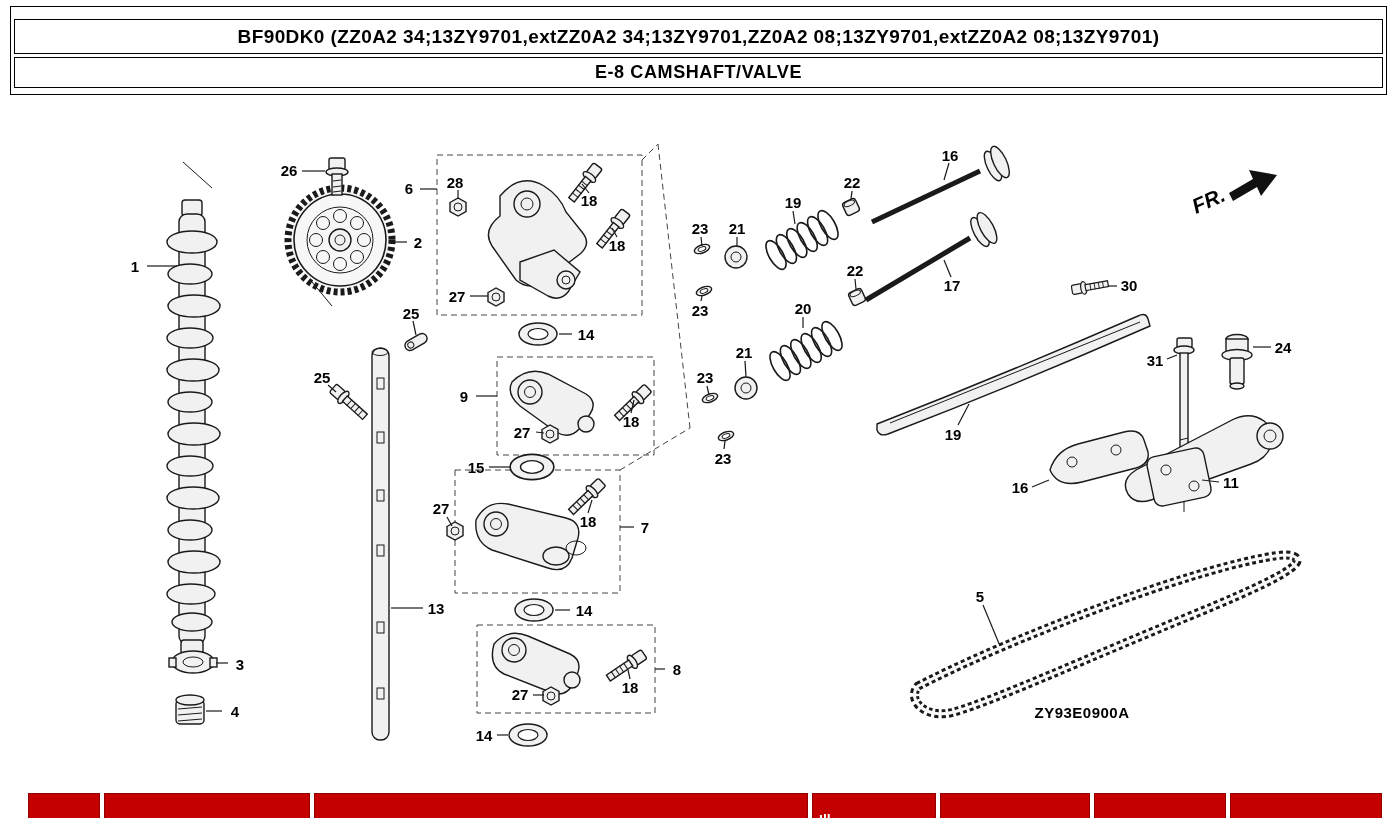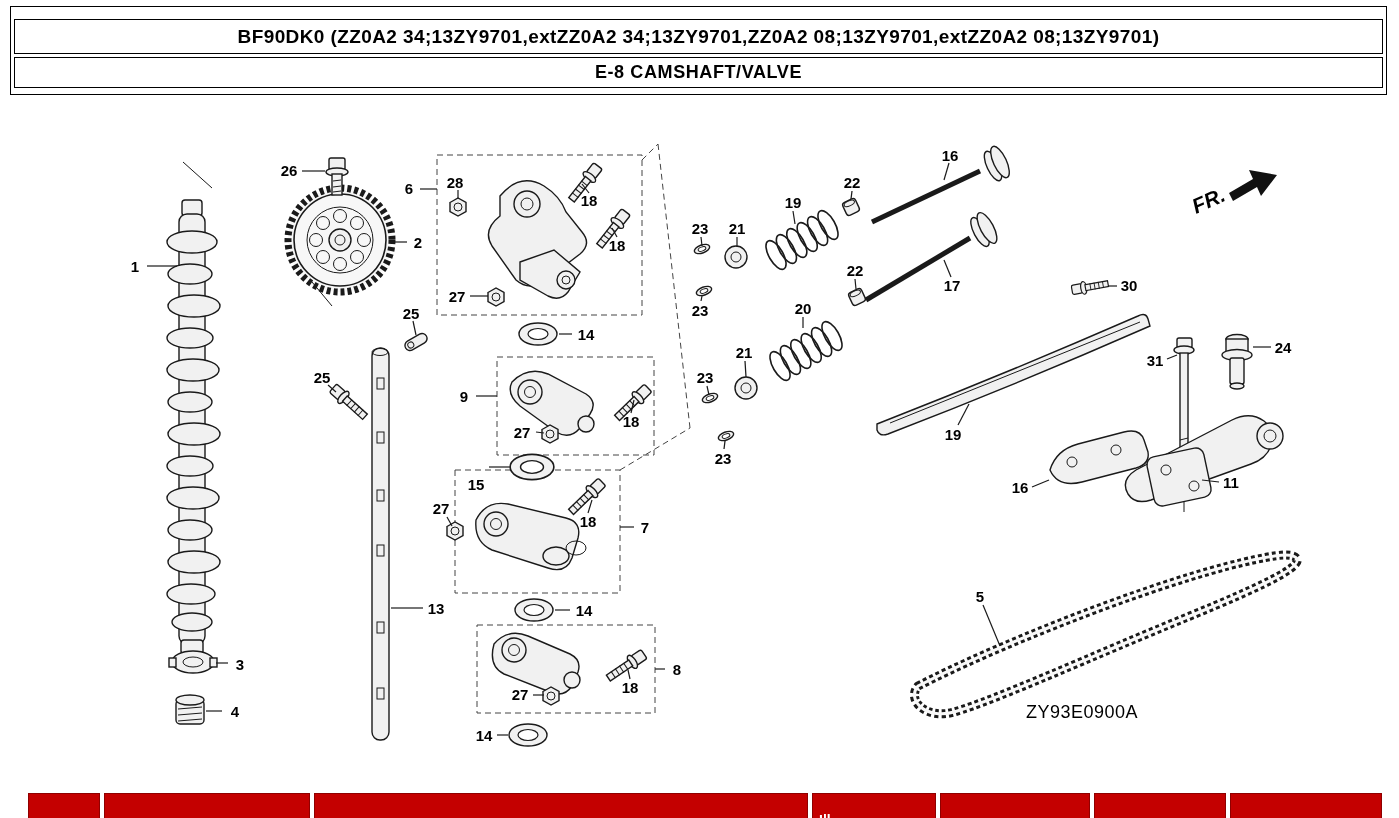--- a/index.html
+++ b/index.html
@@ -14,21 +14,21 @@
   .title-box.section{height:31px;}
   .model-title{font-size:19px;font-weight:bold;letter-spacing:0.4px;white-space:nowrap;}
   .section-title{font-size:18px;font-weight:bold;letter-spacing:0.6px;}
   
   .diagram{position:absolute;inset:0;z-index:1;}
   .diagram-svg{position:absolute;left:0;top:0;}
   .callout-layer{position:absolute;inset:0;z-index:2;pointer-events:none;}
   .callout{position:absolute;transform:translate(-50%,-50%);font-weight:bold;font-size:15px;
            line-height:1;color:#000;}
   .diagram-code{position:absolute;left:1082px;top:712px;transform:translate(-50%,-50%);
-                font-size:18px;font-weight:normal;letter-spacing:0.5px;z-index:2;text-align:center;}
+                font-size:15px;font-weight:bold;letter-spacing:0.5px;z-index:2;text-align:center;}
   svg .fill{fill:#f1f1f1;stroke:#1a1a1a;stroke-width:1.4;}
   svg .ln{fill:none;stroke:#1a1a1a;stroke-width:1.6;}
   svg .thin{fill:none;stroke:#1a1a1a;stroke-width:1;}
   svg .ld{stroke:#1a1a1a;stroke-width:1.2;}
   svg .dash{fill:none;stroke:#444;stroke-width:1;stroke-dasharray:6 4;}
   svg .chain-outer{fill:none;stroke:#1a1a1a;stroke-width:9;stroke-dasharray:4 3;stroke-linejoin:round;}
   svg .chain-inner{fill:none;stroke:#f8f8f8;stroke-width:3;}
   svg .fr-text{font-family:"Liberation Sans",sans-serif;font-style:italic;font-weight:bold;font-size:21px;fill:#000;}
   
   .parts-table{position:absolute;left:28px;top:793px;display:flex;gap:4px;z-index:4;}
@@ -370,21 +370,21 @@
         <span class="callout" style="left: 455px; top: 182px;">28</span>
         <span class="callout" style="left: 589px; top: 200px;">18</span>
         <span class="callout" style="left: 617px; top: 245px;">18</span>
         <span class="callout" style="left: 457px; top: 296px;">27</span>
         <span class="callout" style="left: 411px; top: 313px;">25</span>
         <span class="callout" style="left: 586px; top: 334px;">14</span>
         <span class="callout" style="left: 322px; top: 377px;">25</span>
         <span class="callout" style="left: 464px; top: 396px;">9</span>
         <span class="callout" style="left: 631px; top: 421px;">18</span>
         <span class="callout" style="left: 522px; top: 432px;">27</span>
-        <span class="callout" style="left: 476px; top: 467px; margin-top: 17px;">15</span>
+        <span class="callout" style="left: 476px; top: 467px;">15</span>
         <span class="callout" style="left: 441px; top: 508px;">27</span>
         <span class="callout" style="left: 588px; top: 521px;">18</span>
         <span class="callout" style="left: 645px; top: 527px;">7</span>
         <span class="callout" style="left: 436px; top: 608px;">13</span>
         <span class="callout" style="left: 584px; top: 610px;">14</span>
         <span class="callout" style="left: 240px; top: 664px;">3</span>
         <span class="callout" style="left: 235px; top: 711px;">4</span>
         <span class="callout" style="left: 520px; top: 694px;">27</span>
         <span class="callout" style="left: 630px; top: 687px;">18</span>
         <span class="callout" style="left: 677px; top: 669px;">8</span>

